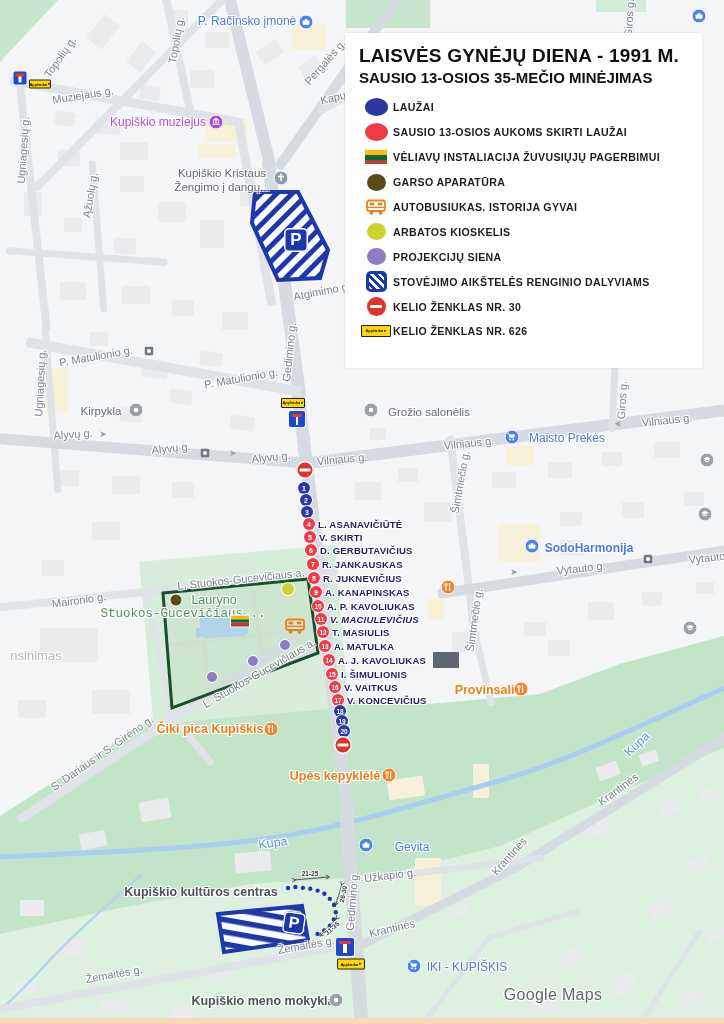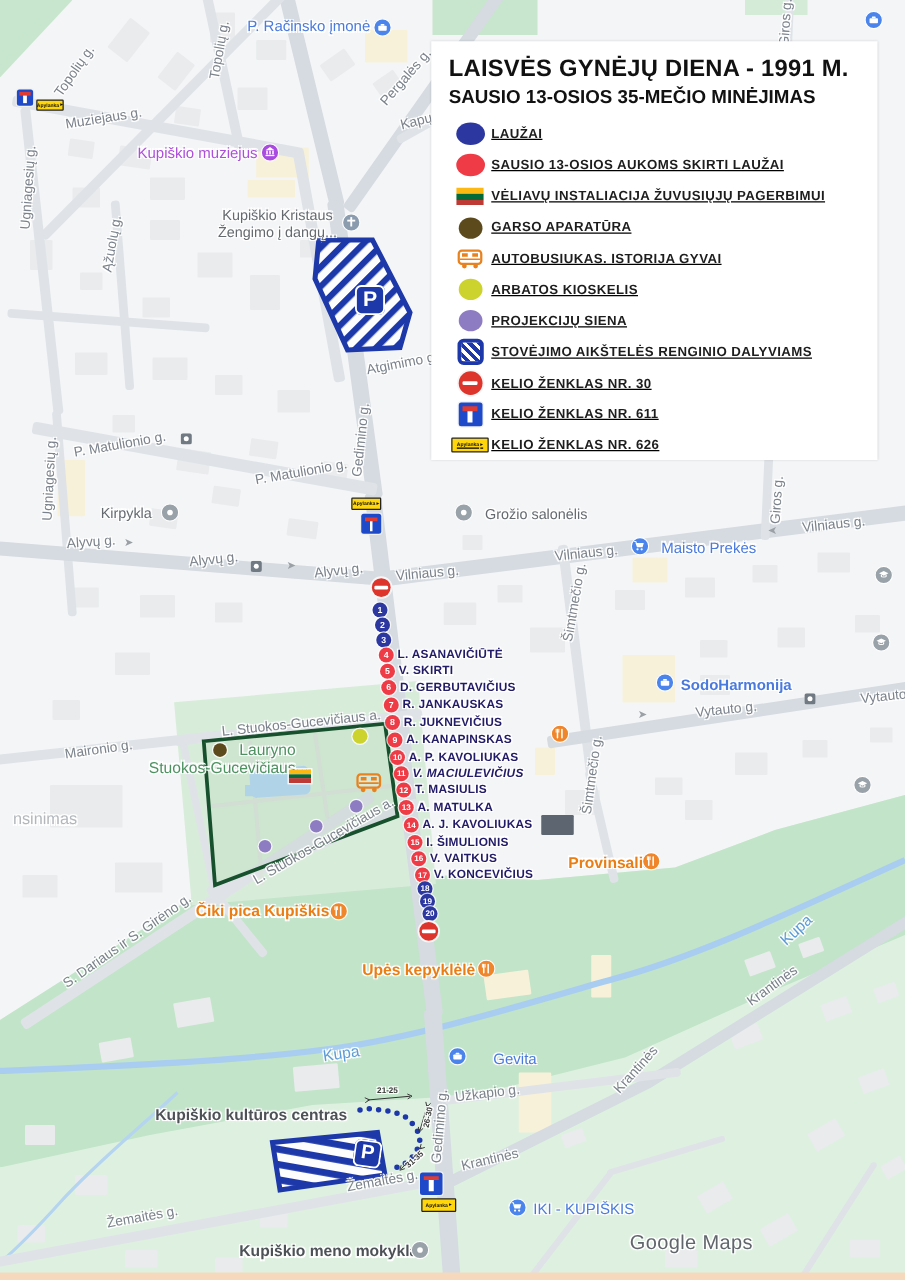--- a/index.html
+++ b/index.html
@@ -63,21 +63,21 @@
   .sg-dt em{font-style:normal;font-weight:700;color:#111;font-size:4px;line-height:1;}
   .sg-dt b{color:#111;font-size:4.5px;line-height:1;}
   .ppin{position:absolute;background:#1d38a8;color:#fff;font-weight:800;display:flex;align-items:center;justify-content:center;
         border-radius:5px;z-index:8;transform:translate(-50%,-50%);box-shadow:0 0 0 1.5px #fff inset;}
   .dirarrow{position:absolute;transform:translate(-50%,-50%);color:#9aa0a6;font-size:9px;z-index:10;}
   
   #legend{position:absolute;left:345px;top:33px;width:357px;height:335px;background:#fff;z-index:50;
           box-shadow:0 0 2px rgba(0,0,0,.12);padding:12px 14px;box-sizing:border-box;}
   #legend .t1{font-size:19px;font-weight:800;color:#111;letter-spacing:.2px;white-space:nowrap;}
   #legend .t2{font-size:15px;font-weight:800;color:#111;margin-top:2px;white-space:nowrap;}
-  .li{display:flex;align-items:center;height:24.9px;text-decoration:underline;}
+  .li{display:flex;align-items:center;height:24.9px;}
   .lic{width:34px;display:flex;align-items:center;justify-content:center;flex:0 0 34px;}
   .ll{font-size:10.6px;font-weight:700;color:#1d1d1d;letter-spacing:.35px;white-space:nowrap;}
   .pk-ico{width:15px;height:15px;border:3px solid #1d38a8;border-radius:5px;
           background:repeating-linear-gradient(45deg,#fff 0 2.5px,#1d38a8 2.5px 5.5px);display:inline-block;}
 </style>
 </head>
 <body>
 
 <div id="stage">
   <div class="gz" id="g-base"></div>
@@ -411,21 +411,21 @@
       <div class="lbl hl k-street" style="left: 667px; top: 420px; transform: translate(-50%, -50%) rotate(-6deg);">Vilniaus g.</div>
       <div class="lbl hl k-street" style="left: 622px; top: 400px; transform: translate(-50%, -50%) rotate(-86deg);">Giros g.</div>
       <div class="lbl hl k-street" style="left: 629px; top: 18px; transform: translate(-50%, -50%) rotate(-86deg);">Giros g.</div>
       <div class="lbl hl k-street" style="left: 460px; top: 482px; transform: translate(-50%, -50%) rotate(-80deg);">Šimtmečio g.</div>
       <div class="lbl hl k-street" style="left: 474px; top: 620px; transform: translate(-50%, -50%) rotate(-82deg);">Šimtmečio g.</div>
       <div class="lbl hl k-blue" style="left: 589px; top: 548px; transform: translate(-50%, -50%) rotate(0deg); font-weight: bold;">SodoHarmonija</div>
       <div class="lbl hl k-street" style="left: 581px; top: 568px; transform: translate(-50%, -50%) rotate(-6deg);">Vytauto g.</div>
       <div class="lbl hl k-street" style="left: 713px; top: 557px; transform: translate(-50%, -50%) rotate(-6deg);">Vytauto g.</div>
       <div class="lbl hl k-street" style="left: 241px; top: 579px; transform: translate(-50%, -50%) rotate(-6deg);">L. Stuokos-Gucevičiaus a.</div>
       <div class="lbl hl k-green" style="left: 214px; top: 600px; transform: translate(-50%, -50%) rotate(0deg);">Lauryno</div>
-      <div class="lbl hl k-green" style="left: 183px; top: 614px; transform: translate(-50%, -50%) rotate(0deg);">Stuokos-Gucevičiaus...</div>
+      <div class="lbl hl k-green" style="left: 183px; top: 614px; transform: translate(-50%, -50%) rotate(0deg); font-family: Liberation Mono, monospace;">Stuokos-Gucevičiaus...</div>
       <div class="lbl hl k-street" style="left: 79px; top: 600px; transform: translate(-50%, -50%) rotate(-8deg);">Maironio g.</div>
       <div class="lbl hl k-light" style="left: 36px; top: 655px; transform: translate(-50%, -50%) rotate(0deg);">nsinimas</div>
       <div class="lbl hl k-street" style="left: 259px; top: 673px; transform: translate(-50%, -50%) rotate(-30deg);">L. Stuokos-Gucevičiaus a.</div>
       <div class="lbl hl k-orange" style="left: 488px; top: 690px; transform: translate(-50%, -50%) rotate(0deg);">Provinsalis</div>
       <div class="lbl hl k-orange" style="left: 210px; top: 729px; transform: translate(-50%, -50%) rotate(0deg);">Čiki pica Kupiškis</div>
       <div class="lbl hl k-street" style="left: 102px; top: 753px; transform: translate(-50%, -50%) rotate(-35deg);">S. Dariaus ir S. Girėno g.</div>
       <div class="lbl hl k-orange" style="left: 335px; top: 776px; transform: translate(-50%, -50%) rotate(0deg);">Upės kepyklėlė</div>
       <div class="lbl hl k-water" style="left: 273px; top: 843px; transform: translate(-50%, -50%) rotate(-8deg);">Kupa</div>
       <div class="lbl hl k-water" style="left: 637px; top: 744px; transform: translate(-50%, -50%) rotate(-43deg);">Kupa</div>
       <div class="lbl hl k-blue" style="left: 412px; top: 847px; transform: translate(-50%, -50%) rotate(0deg);">Gevita</div>
@@ -563,26 +563,20 @@
           <div class="ll">STOVĖJIMO AIKŠTELĖS RENGINIO DALYVIAMS</div>
         </div>
         <div class="li">
           <div class="lic">
             <span class="sg-ne" style="position:relative;display:inline-block;width:19px;height:19px"></span>
           </div>
           <div class="ll">KELIO ŽENKLAS NR. 30</div>
         </div>
         <div class="li">
           <div class="lic">
-            <span class="sg-de" style="position:relative;display:inline-block;width:19px;height:19px"></span>
-          </div>
-          <div class="ll">KELIO ŽENKLAS NR. 611</div>
-        </div>
-        <div class="li">
-          <div class="lic">
             <span class="sg-dt" style="position:relative;display:inline-flex;width:28px;height:10px">
               <em>Apylanka</em>
               <b>▸</b>
             </span>
           </div>
           <div class="ll">KELIO ŽENKLAS NR. 626</div>
         </div>
       </div>
   </div>
 

